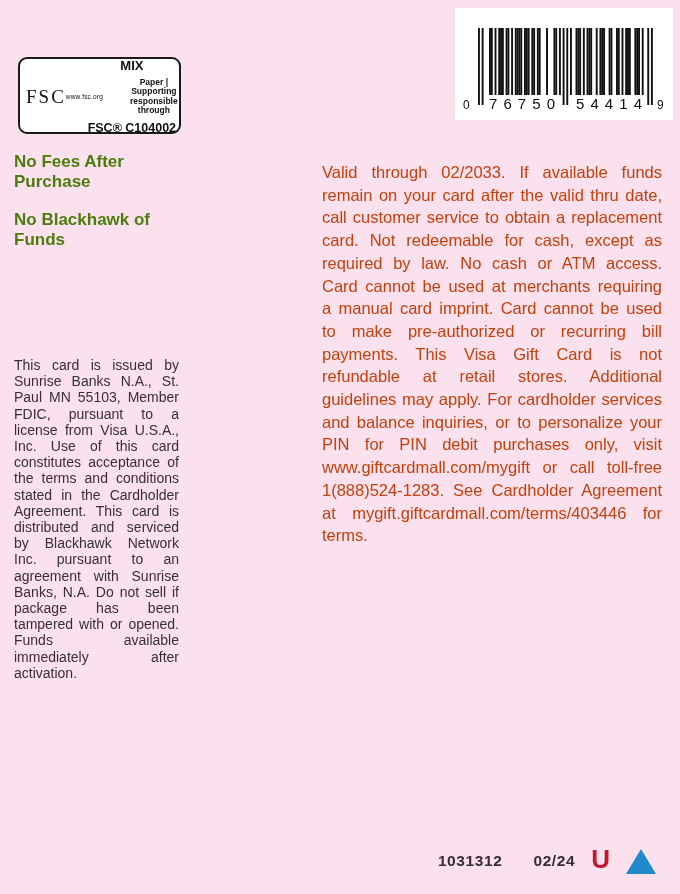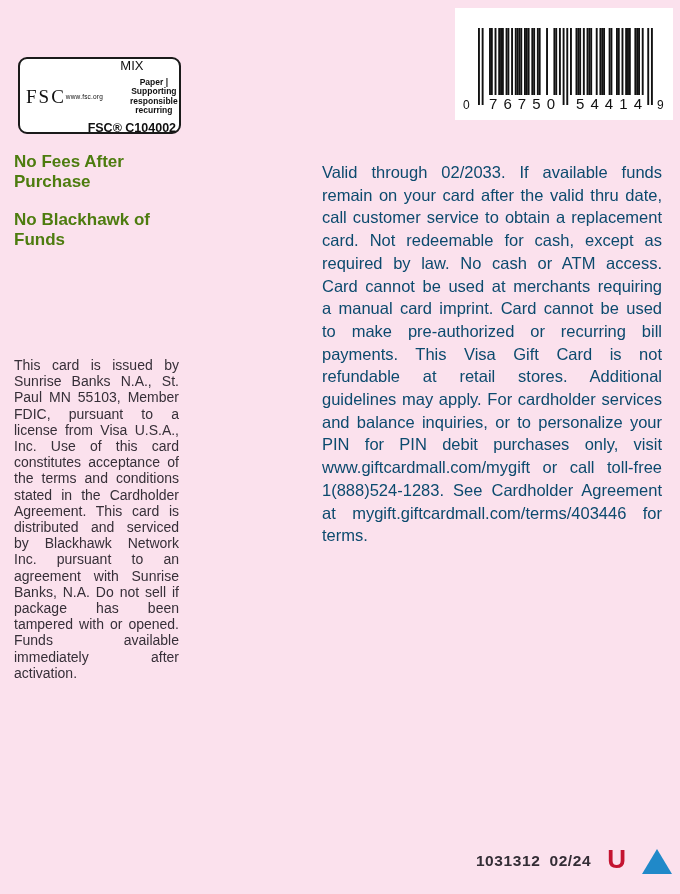--- a/index.html
+++ b/index.html
@@ -39,21 +39,21 @@
     font-size: 19px; line-height: 17px;
     letter-spacing: 2px; color: #111;
   }
   .fsc-url { font-size: 6.5px; color: #111; letter-spacing: 0.2px; }
   .fsc-right {
     flex: 1;
     display: flex; flex-direction: column;
     align-items: center; justify-content: center;
     text-align: center; color: #111;
   }
-  .fsc-mix { font-weight: normal; font-size: 13px; margin-bottom: 5px; }
+  .fsc-mix { font-weight: bold; font-size: 13px; margin-bottom: 5px; }
   .fsc-line { font-weight: bold; font-size: 8.5px; line-height: 9.5px; padding-left: 44px; }
   .fsc-license { font-weight: bold; font-size: 12.5px; margin-top: 5px; }
 
   
   .barcode {
     position: absolute; left: 455px; top: 8px;
     width: 218px; height: 112px;
   }
   .barcode rect.bg { fill: #ffffff; }
   .barcode #bc-bars rect { fill: #111111; }
@@ -77,34 +77,34 @@
     font-size: 14px; line-height: 16.2px;
     text-align: justify; text-align-last: left;
     color: #362f38;
   }
 
   
   .terms {
     position: absolute; left: 322px; top: 161px; width: 340px;
     font-size: 16.5px; line-height: 22.7px;
     text-align: justify; text-align-last: left;
-    color: #0c4a6e;
+    color: #c2410c;
     word-spacing: 1px;
   }
 
   
   .footer {
-    position: absolute; right: 8px; top: 848px;
+    position: absolute; right: 24px; top: 848px;
     display: flex; align-items: center;
   }
   .footer .code {
     font-weight: bold; font-size: 15.5px;
     letter-spacing: 0.6px; color: #332d35;
   }
-  .footer .code + .code { margin-left: 9px; }
+  .footer .code + .code { margin-left: 31px; }
   .brand-u {
     font-weight: 800; font-size: 26px; line-height: 26px;
     color: #c41431;
     margin-left: 16px;
     transform: translateY(-2px);
   }
   .triangle {
     width: 0; height: 0;
     border-left: 15px solid transparent;
     border-right: 15px solid transparent;
@@ -125,21 +125,21 @@
         <path d="M28 25 C20 26 15 19 20 13 C17 6 24 1 30 4 C34 -2 44 -1 46 6 C53 7 55 16 49 20 C52 27 45 31 39 28 C37 33 30 32 28 25 Z" fill="#fff" stroke="#111" stroke-width="2.4" stroke-linejoin="round"></path>
         <path d="M31 28 L31 35 L25 35 L25 41 L43 41 L43 35 L37 35 L37 28" fill="#fff" stroke="#111" stroke-width="2.2" stroke-linejoin="round"></path>
         <circle cx="57" cy="6" r="3.6" fill="#111"></circle>
       </svg>
       <div class="fsc-acronym">FSC</div>
       <div class="fsc-url">www.fsc.org</div>
     </div>
     <div class="fsc-right">
       <div class="fsc-mix">MIX</div>
       <div class="fsc-line">Paper | Supporting</div>
-      <div class="fsc-line">responsible recurring</div>
+      <div class="fsc-line">responsible through</div>
       <div class="fsc-license">FSC® C104002</div>
     </div>
   </div>
 
   <svg class="barcode" id="barcode-svg" viewBox="0 0 218 112" aria-hidden="true">
     <rect class="bg" x="0" y="0" width="218" height="112" fill="#ffffff"></rect>
     <g id="bc-bars">
         <rect x="23.00" y="20" width="1.90" height="77"></rect>
         <rect x="26.68" y="20" width="1.90" height="77"></rect>
         <rect x="34.04" y="20" width="1.90" height="67"></rect>

